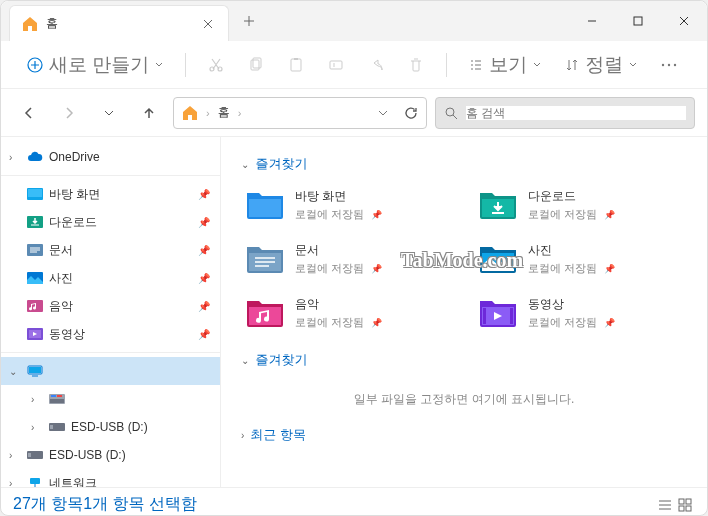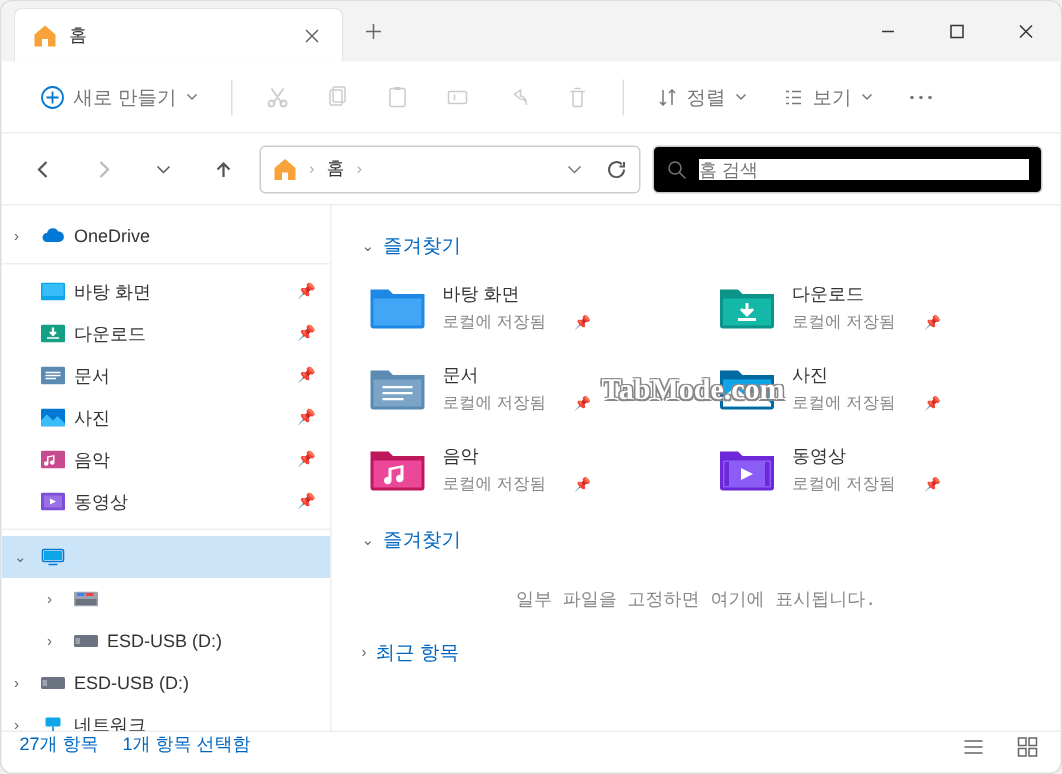--- a/index.html
+++ b/index.html
@@ -11,33 +11,33 @@
 .tab { height: 36px; margin-top: 4px; margin-left: 8px; background: #fff; border-radius: 6px 6px 0 0; display: flex; align-items: center; padding: 0 12px; gap: 8px; width: 220px; border: 1px solid #e5e5e5; border-bottom: none; }
 .tab-title { font-size: 12px; flex: 1; color: #333; }
 .tab-close { width: 16px; height: 16px; display: flex; align-items: center; justify-content: center; cursor: pointer; color: #666; }
 .tab-add { width: 32px; height: 32px; display: flex; align-items: center; justify-content: center; cursor: pointer; color: #666; margin-left: 4px; }
 .titlebar-spacer { flex: 1; }
 .window-controls { display: flex; }
 .wc-btn { width: 46px; height: 32px; display: flex; align-items: center; justify-content: center; cursor: pointer; color: #333; }
 
 
 .toolbar { height: 48px; display: flex; align-items: center; padding: 0 16px; gap: 4px; border-bottom: 1px solid #eee; }
-.tb-btn { height: 36px; padding: 0 10px; display: flex; align-items: center; gap: 6px; border-radius: 4px; cursor: pointer; font-size: 13px; color: #777; }
+.tb-btn { height: 36px; padding: 0 10px; display: flex; align-items: center; gap: 6px; border-radius: 4px; cursor: pointer; font-size: 19px; color: #777; }
 .tb-btn.disabled { opacity: 0.5; cursor: default; }
 .tb-sep { width: 1px; height: 24px; background: #ddd; margin: 0 8px; }
 
 
 .addressrow { height: 48px; display: flex; align-items: center; padding: 0 12px; gap: 8px; border-bottom: 1px solid #eee; }
 .nav-btn { width: 32px; height: 32px; display: flex; align-items: center; justify-content: center; border-radius: 4px; cursor: pointer; color: #555; }
 .nav-btn.disabled { opacity: 0.4; cursor: default; }
 .addressbar { flex: 1; height: 32px; border: 1px solid #ccc; border-radius: 4px; display: flex; align-items: center; padding: 0 8px; gap: 8px; background: #fff; }
 .addr-text { font-size: 12px; color: #333; }
 .addr-sep { color: #aaa; font-size: 11px; }
 .addr-spacer { flex: 1; }
-.searchbox { width: 260px; height: 32px; border: 1px solid #ccc; border-radius: 4px; display: flex; align-items: center; padding: 0 8px; gap: 8px; background: #000000; }
+.searchbox { width: 260px; height: 32px; border: 1px solid #ccc; border-radius: 4px; display: flex; align-items: center; padding: 0 8px; gap: 8px; background: #e5e5e5; }
 .searchbox input { border: none; outline: none; font-size: 12px; flex: 1; color: #666; }
 
 
 .content { flex: 1; display: flex; overflow: hidden; }
 
 
 .sidebar { width: 220px; border-right: 1px solid #eee; overflow-y: auto; padding: 6px 0; }
 .tree-item { height: 28px; display: flex; align-items: center; padding: 0 8px; gap: 6px; font-size: 12px; cursor: pointer; color: #333; }
 .tree-item.selected { background: #cce4f7; }
 .tree-divider { height: 1px; background: #eee; margin: 4px 0; }
@@ -49,28 +49,28 @@
 
 
 .main { flex: 1; overflow-y: auto; padding: 12px 20px; position: relative; }
 .section-header { display: flex; align-items: center; gap: 6px; font-size: 13px; color: #0067c0; margin: 6px 0 10px 0; cursor: pointer; }
 .section-chevron { font-size: 10px; color: #666; }
 .grid { display: grid; grid-template-columns: 1fr 1fr; gap: 10px 20px; margin-bottom: 16px; }
 .grid-item { display: flex; align-items: center; gap: 10px; padding: 4px; cursor: pointer; }
 .gi-icon { width: 40px; height: 36px; display: flex; align-items: center; justify-content: center; }
 .gi-text { display: flex; flex-direction: column; gap: 2px; }
 .gi-title { font-size: 12px; color: #333; }
-.gi-sub { font-size: 11px; color: #888; display: flex; align-items: center; gap: 19px; justify-content: flex-end; }
+.gi-sub { font-size: 11px; color: #888; display: flex; align-items: center; gap: 7px; justify-content: flex-end; }
 .gi-pin { font-size: 9px; color: #aaa; }
-.empty-msg { text-align: center; color: #888; font-size: 12px; padding: 12px 0; font-family: Liberation Mono, monospace; }
+.empty-msg { text-align: center; color: #888; font-size: 12px; padding: 12px 0; }
 
 .watermark { position: absolute; top: 112px; left: 180px; font-family: Georgia, serif; font-size: 20px; font-weight: bold; color: #fff; text-shadow: -1px -1px 0 #888, 1px -1px 0 #888, -1px 1px 0 #888, 1px 1px 0 #888; pointer-events: none; }
 
 
-.statusbar { height: 28px; border-top: 1px solid #eee; display: flex; align-items: flex-start; padding: 0 12px; font-size: 12px; gap: 16px; }
+.statusbar { height: 28px; border-top: 1px solid #eee; display: flex; align-items: flex-end; padding: 0 12px; font-size: 16px; }
 .status-text { color: #0067c0; }
 .status-spacer { flex: 1; }
 .view-btn { width: 20px; height: 20px; display: flex; align-items: center; justify-content: center; cursor: pointer; color: #666; }
 
 
 .ic-home { color: #f8a23a; }
 
 svg { display: block; }
 </style>
 </head>
@@ -158,32 +158,32 @@
         </svg>
       </div>
     <div class="tb-btn disabled">
         <svg width="16" height="16" viewBox="0 0 16 16">
           <path fill="none" stroke="#999" d="M3 4h10M5 4v9a1 1 0 001 1h4a1 1 0 001-1V4M6 2h4"></path>
         </svg>
       </div>
     <div class="tb-sep"></div>
     <div class="tb-btn">
       <svg width="14" height="14" viewBox="0 0 14 14">
-          <path fill="none" stroke="#777" d="M4 2v10m-2-2l2 2 2-2M10 12V2m2 2l-2-2-2 2"></path>
-        </svg>
-      <span>정렬</span>
+          <path stroke="#777" d="M2 3h2M2 7h2M2 11h2M6 3h6M6 7h6M6 11h6"></path>
+        </svg>
+      <span>보기</span>
       <svg width="8" height="8" viewBox="0 0 8 8">
           <path fill="none" stroke="#777" d="M1 2l3 3 3-3"></path>
         </svg>
     </div>
     <div class="tb-btn">
       <svg width="14" height="14" viewBox="0 0 14 14">
-          <path stroke="#777" d="M2 3h2M2 7h2M2 11h2M6 3h6M6 7h6M6 11h6"></path>
-        </svg>
-      <span>보기</span>
+          <path fill="none" stroke="#777" d="M4 2v10m-2-2l2 2 2-2M10 12V2m2 2l-2-2-2 2"></path>
+        </svg>
+      <span>정렬</span>
       <svg width="8" height="8" viewBox="0 0 8 8">
           <path fill="none" stroke="#777" d="M1 2l3 3 3-3"></path>
         </svg>
     </div>
     <div class="tb-btn">
       <svg width="16" height="4" viewBox="0 0 16 4">
           <circle cx="2" cy="2" r="1.2" fill="#777"></circle>
           <circle cx="8" cy="2" r="1.2" fill="#777"></circle>
           <circle cx="14" cy="2" r="1.2" fill="#777"></circle>
         </svg>

